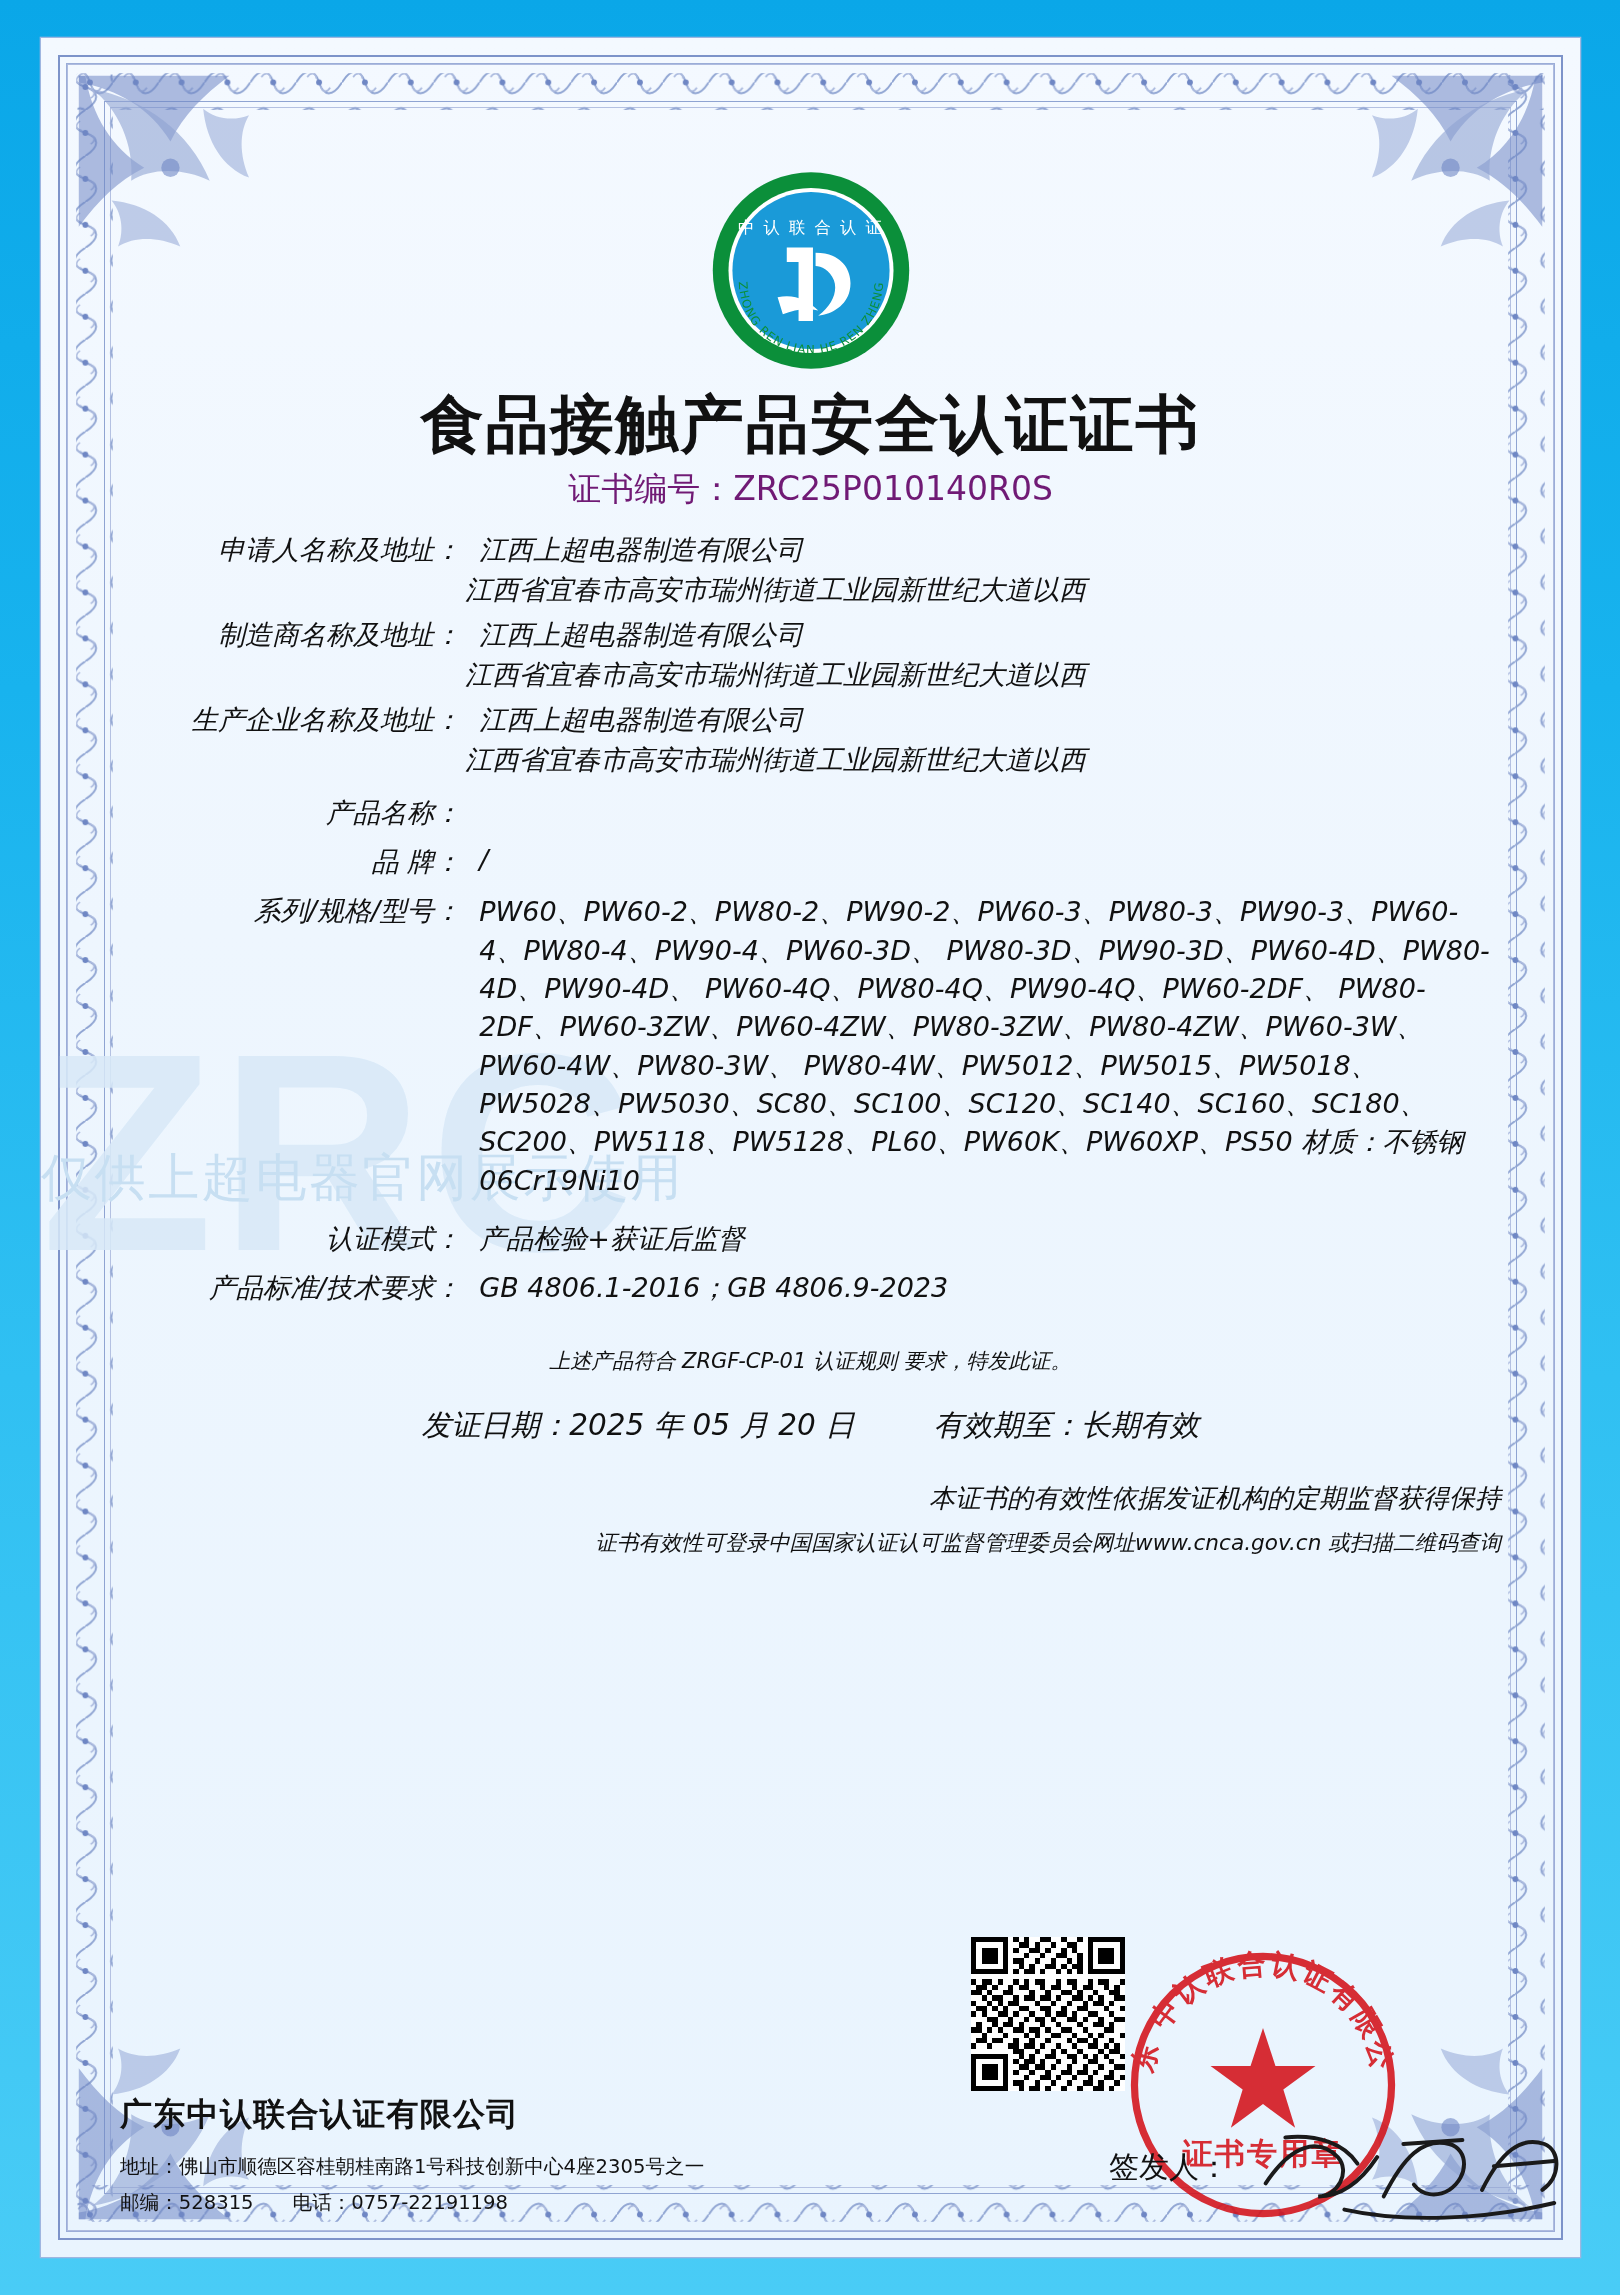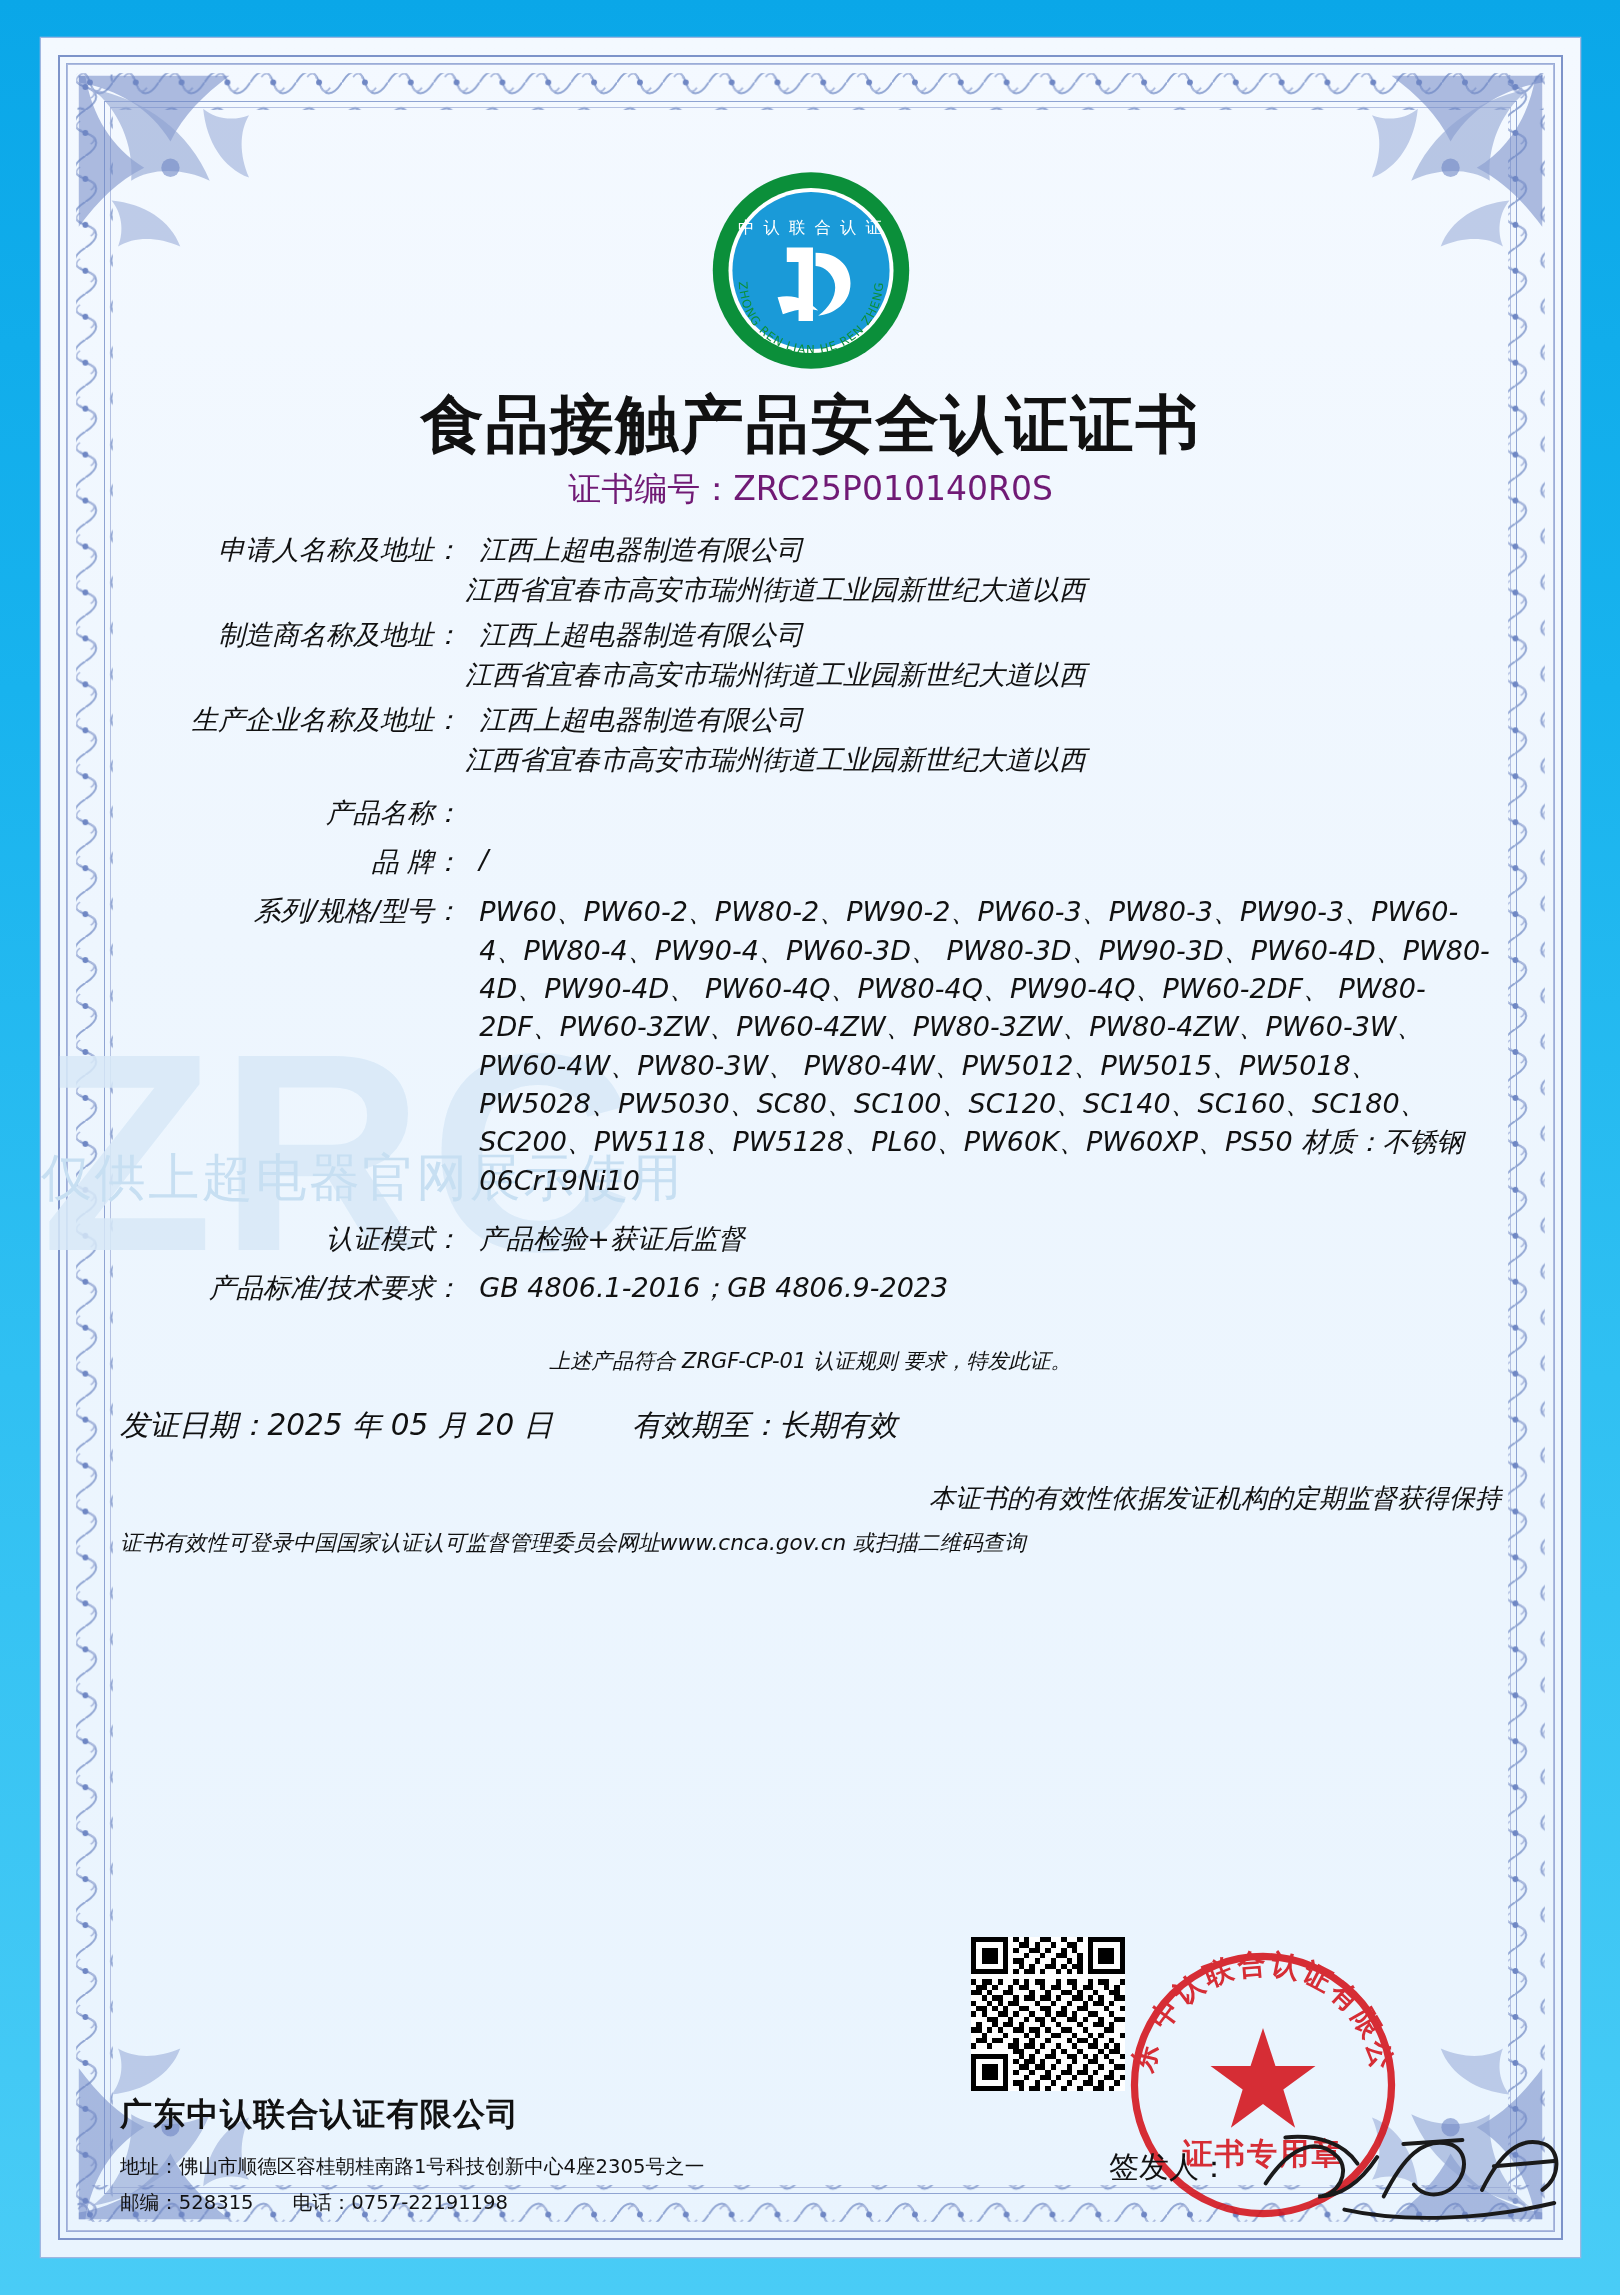--- a/index.html
+++ b/index.html
@@ -192,33 +192,34 @@
   .gap-m { height: 17px; }
 
   .statement {
     margin-top: 41px;
     text-align: center;
     font-size: 21px;
     font-family: "DejaVu Sans", sans-serif;
   }
   .dates {
     margin-top: 31px;
+    text-align: center;
     font-size: 29.5px;
     font-family: "DejaVu Sans", sans-serif;
   }
   .dates .d1 { margin-right: 79px; }
   .note1 {
     margin-top: 35px;
     text-align: right;
     font-size: 26px;
     font-family: "DejaVu Sans", sans-serif;
   }
   .note2 {
     margin-top: 11.8px;
-    text-align: left;
+    text-align: right;
     font-size: 21.6px;
     font-family: "DejaVu Sans", sans-serif;
   }
 
   
   .qr {
     position: absolute;
     left: 851px;
     top: 1827px;
     width: 154px;

